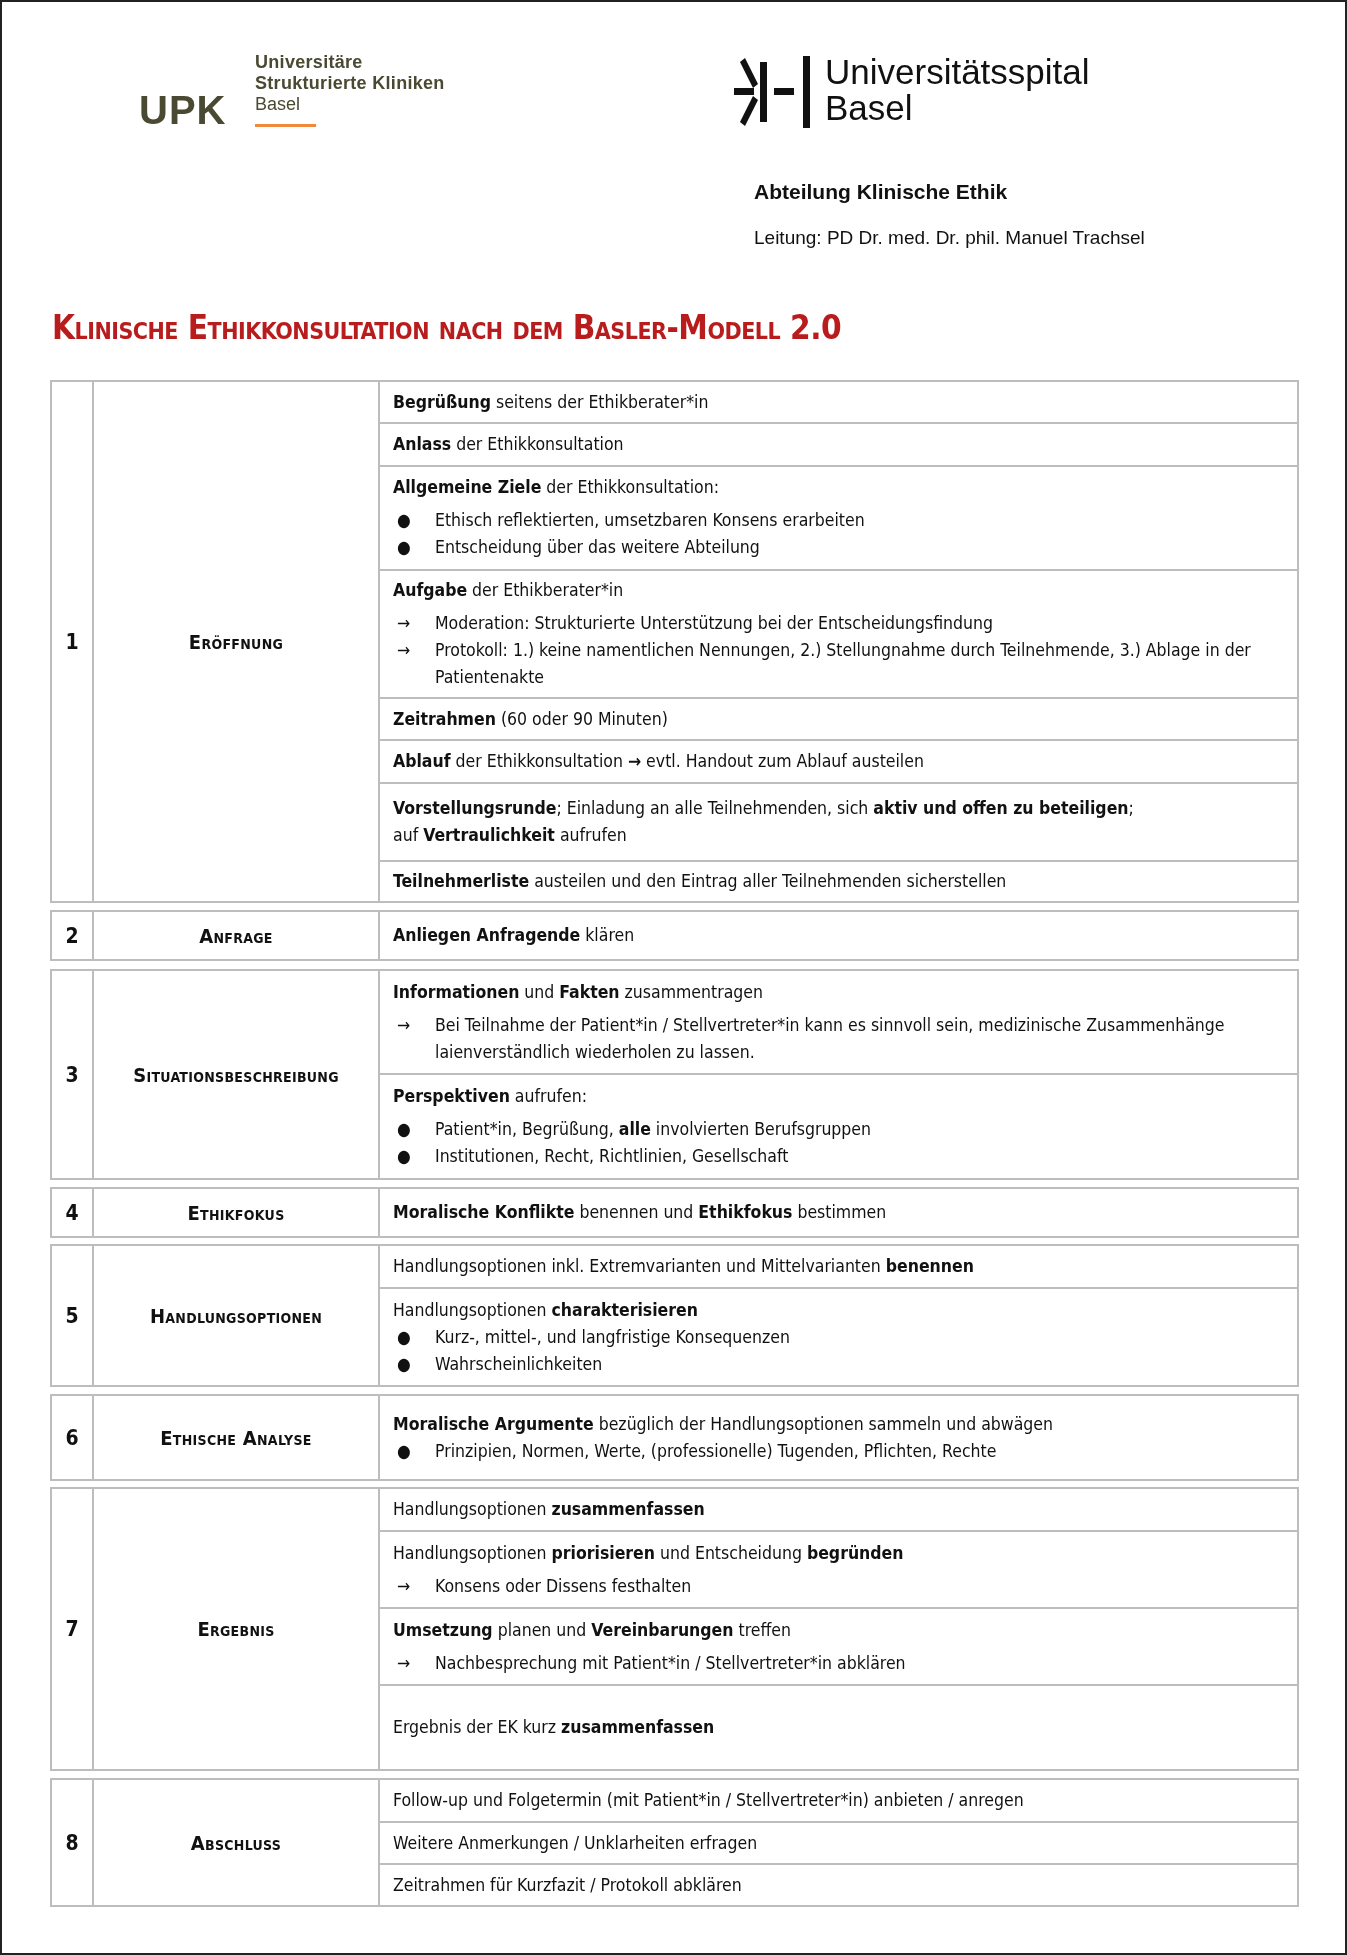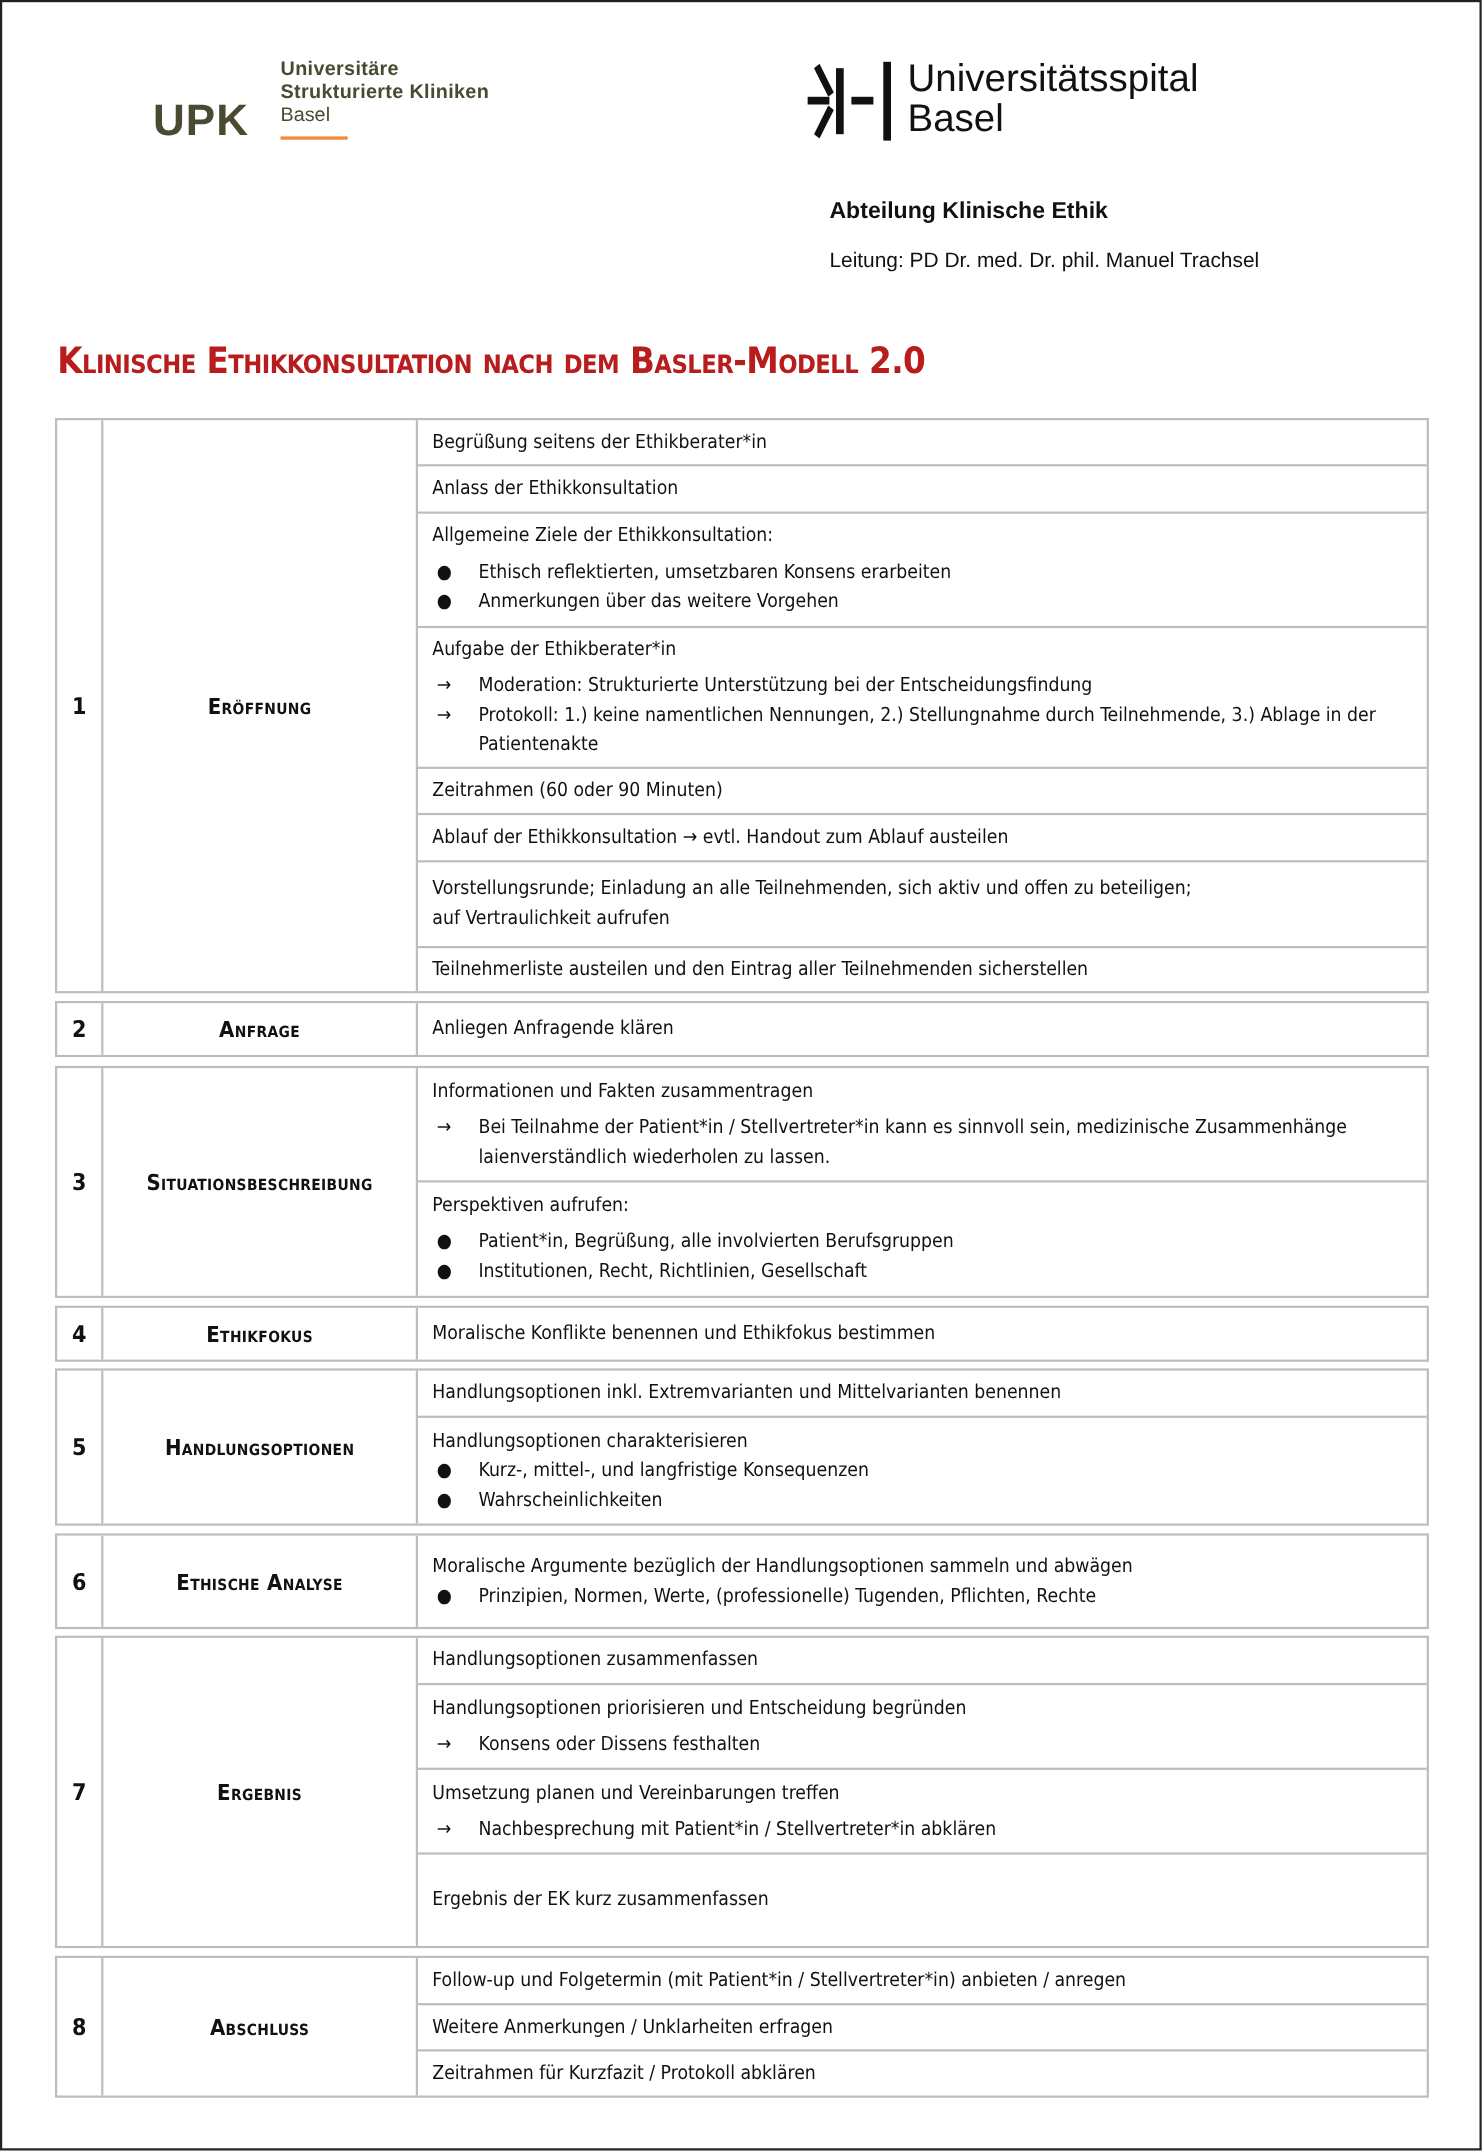--- a/index.html
+++ b/index.html
@@ -22,21 +22,21 @@
   .lead { position:absolute; left:752px; top:225px; font-family:"Liberation Sans", sans-serif; font-size:19px; color:#111; }
 
   .title { position:absolute; left:50px; top:306px; font-family:"DejaVu Sans Condensed","DejaVu Sans", sans-serif; font-weight:bold; font-size:33px; color:#b91c1c; font-variant:small-caps; letter-spacing:-0.5px; white-space:nowrap; }
 
   .section { position:absolute; left:48px; width:1249px; border:2px solid #bdbdbd; box-sizing:border-box; display:flex; background:#fff; }
   .num { width:40px; border-right:2px solid #bdbdbd; display:flex; align-items:center; justify-content:center; font-family:"DejaVu Sans Condensed","DejaVu Sans", sans-serif; font-weight:bold; font-size:21px; color:#111; }
   .label { width:284px; border-right:2px solid #bdbdbd; display:flex; align-items:center; justify-content:center; font-family:"DejaVu Sans Condensed","DejaVu Sans", sans-serif; font-weight:bold; font-size:20px; color:#111; font-variant:small-caps; letter-spacing:0.3px; white-space:nowrap; }
   .content { flex:1; display:flex; flex-direction:column; }
   .cell { border-bottom:2px solid #bdbdbd; padding:6px 12px 6px 13px; box-sizing:border-box; font-family:"DejaVu Sans Condensed","DejaVu Sans", sans-serif; font-size:17.5px; line-height:27px; color:#111; display:flex; flex-direction:column; justify-content:center; }
   .cell:last-child { border-bottom:none; }
-  .cell b { font-weight:normal; }
+  .cell b { font-weight:bold; }
   .li { display:flex; align-items:flex-start; }
   .li .m { width:42px; flex:none; text-align:left; padding-left:4px; box-sizing:border-box; }
   .li .t { flex:1; }
   .li.spaced { margin-top:6px; }
 </style>
 </head>
 <body>
 
 <div class="page">
 
@@ -81,21 +81,21 @@
         <div><b>Anlass</b><span> der Ethikkonsultation</span></div>
       </div>
       <div class="cell" style="height:106px">
         <div><b>Allgemeine Ziele</b><span> der Ethikkonsultation:</span></div>
         <div class="li spaced">
             <span class="m">●</span>
             <span class="t">Ethisch reflektierten, umsetzbaren Konsens erarbeiten</span>
           </div>
         <div class="li">
             <span class="m">●</span>
-            <span class="t">Anmerkungen über das weitere Vorgehen</span>
+            <span class="t">Entscheidung über das weitere Abteilung</span>
           </div>
       </div>
       <div class="cell" style="height:131px">
         <div><b>Aufgabe</b><span> der Ethikberater*in</span></div>
         <div class="li spaced">
             <span class="m">→</span>
             <span class="t">Moderation: Strukturierte Unterstützung bei der Entscheidungsfindung</span>
           </div>
         <div class="li">
             <span class="m">→</span>

